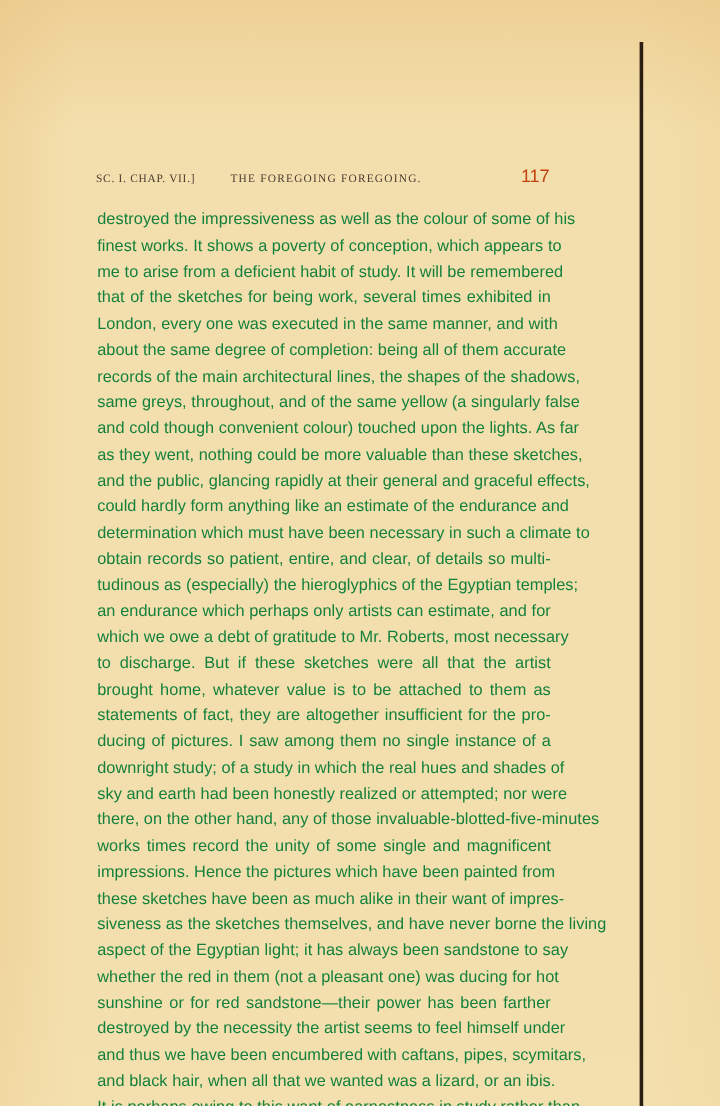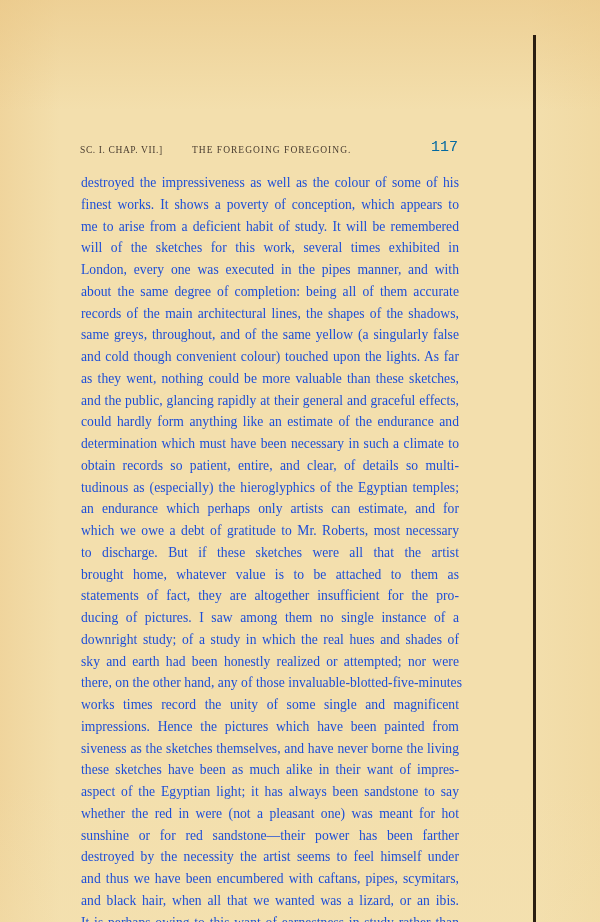--- a/index.html
+++ b/index.html
@@ -51,40 +51,40 @@
     top: 6px;
     font-family: "Liberation Serif", serif;
     font-size: 9.5px;
     letter-spacing: 1px;
     color: #4a3d30;
   }
   .rh-page {
     position: absolute;
     right: 2px;
     top: 0;
-    font-family: Liberation Mono, monospace;
+    font-family: Liberation Sans, sans-serif;
     font-size: 15px;
-    color: #0369a1;
+    color: #c2410c;
   }
   .body-text {
     position: absolute;
     top: 137px;
     left: 81px;
     width: 378px;
   }
   .line {
     display: block;
     height: 21.75px;
     line-height: 21.75px;
-    font-family: Liberation Serif, serif;
+    font-family: Liberation Sans, sans-serif;
     font-size: 13.6px;
     text-align: justify;
     text-align-last: justify;
     white-space: nowrap;
-    color: #1d4ed8;
+    color: #15803d;
     letter-spacing: 0.05px;
   }
   .line.last {
     text-align-last: justify;
   }
 </style>
 </head>
 <body>
 
 <div class="page">
@@ -93,22 +93,22 @@
   <div class="running-head">
     <span class="rh-left">SC. I. CHAP. VII.]</span>
     <span class="rh-center">THE FOREGOING FOREGOING.</span>
     <span class="rh-page">117</span>
   </div>
 
   <div class="body-text">
     <span class="line">destroyed the impressiveness as well as the colour of some of his</span>
     <span class="line">finest works. It shows a poverty of conception, which appears to</span>
     <span class="line">me to arise from a deficient habit of study. It will be remembered</span>
-    <span class="line">will of the sketches for this work, several times exhibited in</span>
-    <span class="line">London, every one was executed in the pipes manner, and with</span>
+    <span class="line">that of the sketches for being work, several times exhibited in</span>
+    <span class="line">London, every one was executed in the same manner, and with</span>
     <span class="line">about the same degree of completion: being all of them accurate</span>
     <span class="line">records of the main architectural lines, the shapes of the shadows,</span>
     <span class="line">same greys, throughout, and of the same yellow (a singularly false</span>
     <span class="line">and cold though convenient colour) touched upon the lights. As far</span>
     <span class="line">as they went, nothing could be more valuable than these sketches,</span>
     <span class="line">and the public, glancing rapidly at their general and graceful effects,</span>
     <span class="line">could hardly form anything like an estimate of the endurance and</span>
     <span class="line">determination which must have been necessary in such a climate to</span>
     <span class="line">obtain records so patient, entire, and clear, of details so multi-</span>
     <span class="line">tudinous as (especially) the hieroglyphics of the Egyptian temples;</span>
@@ -116,23 +116,23 @@
     <span class="line">which we owe a debt of gratitude to Mr. Roberts, most necessary</span>
     <span class="line">to discharge. But if these sketches were all that the artist</span>
     <span class="line">brought home, whatever value is to be attached to them as</span>
     <span class="line">statements of fact, they are altogether insufficient for the pro-</span>
     <span class="line">ducing of pictures. I saw among them no single instance of a</span>
     <span class="line">downright study; of a study in which the real hues and shades of</span>
     <span class="line">sky and earth had been honestly realized or attempted; nor were</span>
     <span class="line">there, on the other hand, any of those invaluable-blotted-five-minutes</span>
     <span class="line">works times record the unity of some single and magnificent</span>
     <span class="line">impressions. Hence the pictures which have been painted from</span>
+    <span class="line">these sketches have been as much alike in their want of impres-</span>
     <span class="line">siveness as the sketches themselves, and have never borne the living</span>
-    <span class="line">these sketches have been as much alike in their want of impres-</span>
     <span class="line">aspect of the Egyptian light; it has always been sandstone to say</span>
-    <span class="line">whether the red in were (not a pleasant one) was meant for hot</span>
+    <span class="line">whether the red in them (not a pleasant one) was ducing for hot</span>
     <span class="line">sunshine or for red sandstone—their power has been farther</span>
     <span class="line">destroyed by the necessity the artist seems to feel himself under</span>
     <span class="line">and thus we have been encumbered with caftans, pipes, scymitars,</span>
     <span class="line">and black hair, when all that we wanted was a lizard, or an ibis.</span>
     <span class="line last">It is perhaps owing to this want of earnestness in study rather than</span>
   </div>
 </div>
 
 </body></html>

